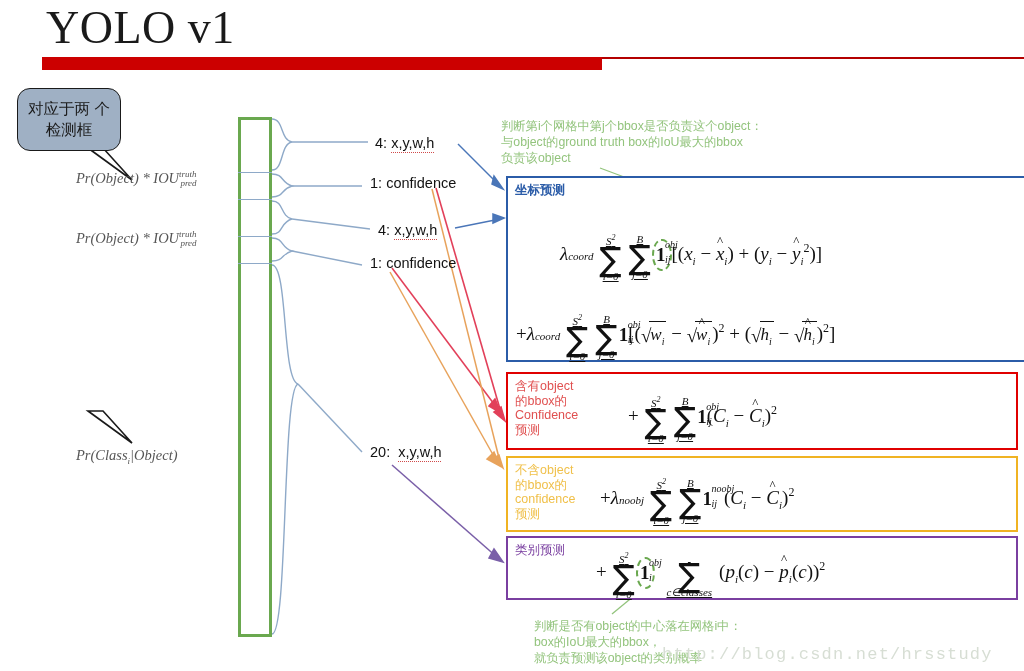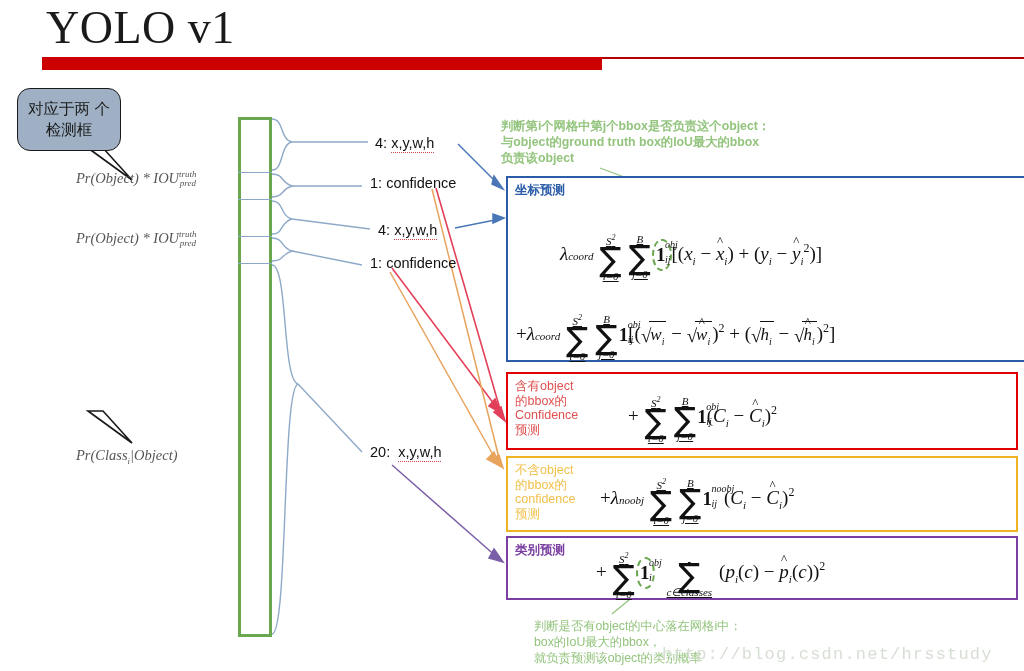--- a/index.html
+++ b/index.html
@@ -48,21 +48,21 @@
   
   .prob-label{
     position:absolute;
     font-family:"Liberation Serif", serif;
     font-style:italic;
     font-size:14.5px;
     color:#555555;
     white-space:nowrap;
   }
   .prob-label sub{font-size:9px;font-style:italic;}
-  .stk{display:inline-block;vertical-align:-0.30em;font-size:9px;line-height:9px;text-align:center;}
+  .stk{display:inline-block;vertical-align:-0.30em;font-size:9px;line-height:9px;text-align:right;}
   .stk i{display:block;font-style:italic;}
   #prob-iou-1{left:76px;top:170px;}
   #prob-iou-2{left:76px;top:230px;}
   #prob-class{left:76px;top:447px;}
 
   
   #tensor-column{
     position:absolute;left:238px;top:117px;
     width:34px;height:520px;
     border:3px solid #6aa84f;
@@ -95,21 +95,21 @@
   #slot-5{left:370px;top:444px;}
 
   
   .green-note{
     position:absolute;
     color:#93c47d;
     font-size:12.3px;
     line-height:16px;
     white-space:pre-line;
   }
-  #note-top{left:501px;top:118px;font-weight:bold;}
+  #note-top{left:501px;top:118px;}
   #note-bottom{left:534px;top:618px;}
 
   
   .fbox{
     position:absolute;
     box-sizing:border-box;
     background:#ffffff;
   }
   .fbox .tag{
     position:absolute;left:7px;top:5px;
@@ -123,21 +123,21 @@
     white-space:nowrap;
   }
 
   #box-coord{left:506px;top:176px;width:568px;height:186px;border:2px solid #2b5ca8;}
   #box-coord .tag{color:#2b5ca8;font-weight:bold;}
   #box-conf{left:506px;top:372px;width:512px;height:78px;border:2.4px solid #e00000;}
   #box-conf .tag{color:#e05050;}
   #box-noobj{left:506px;top:456px;width:512px;height:76px;border:2.4px solid #f0b323;}
   #box-noobj .tag{color:#f0c04a;}
   #box-class{left:506px;top:536px;width:512px;height:64px;border:2.4px solid #7a3fa0;}
-  #box-class .tag{color:#7a3fa0;font-weight:bold;}
+  #box-class .tag{color:#7a3fa0;}
   .mi{font-style:italic;}
   .big-sum{
     display:inline-block;
     font-size:33px;
     line-height:30px;
     vertical-align:-0.28em;
     font-family:"DejaVu Sans", sans-serif;
     font-weight:normal;
   }
   .sumwrap{

